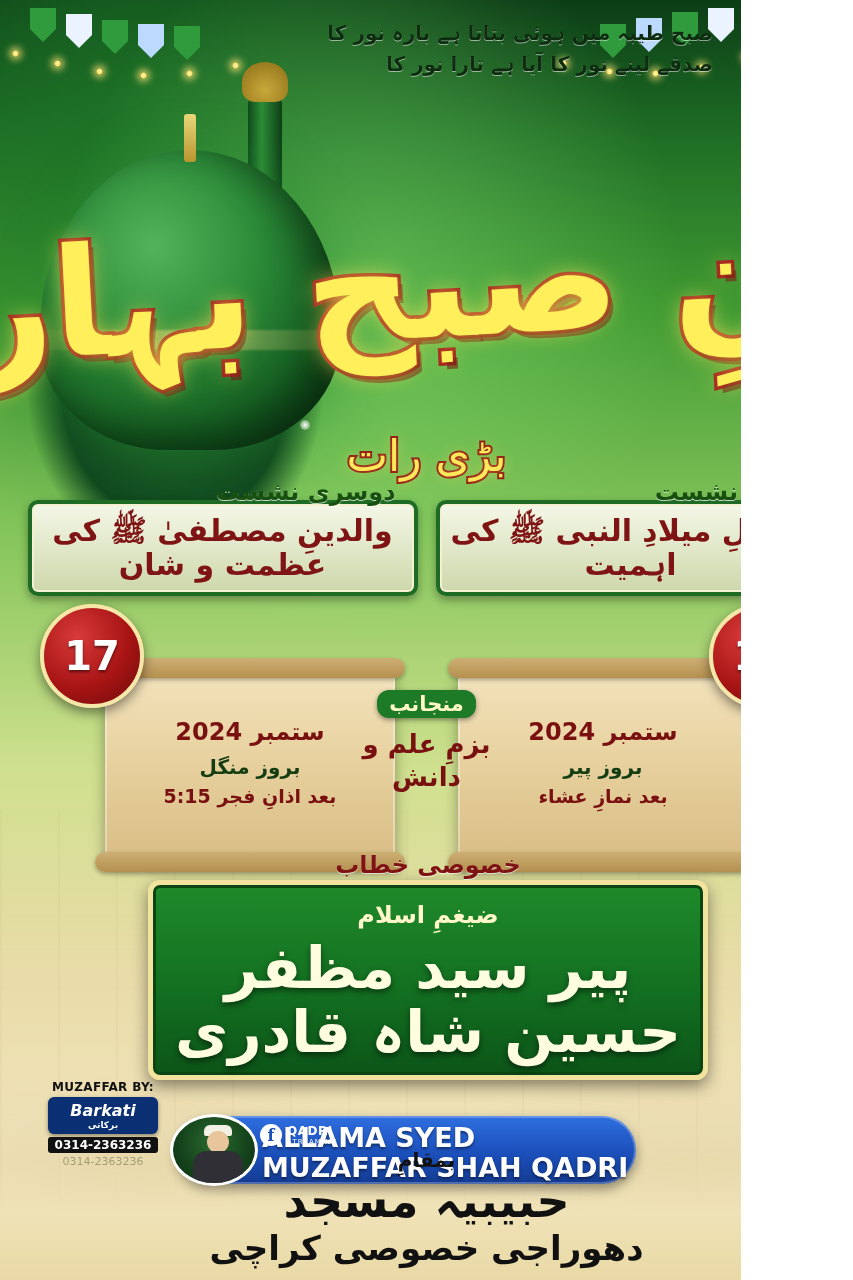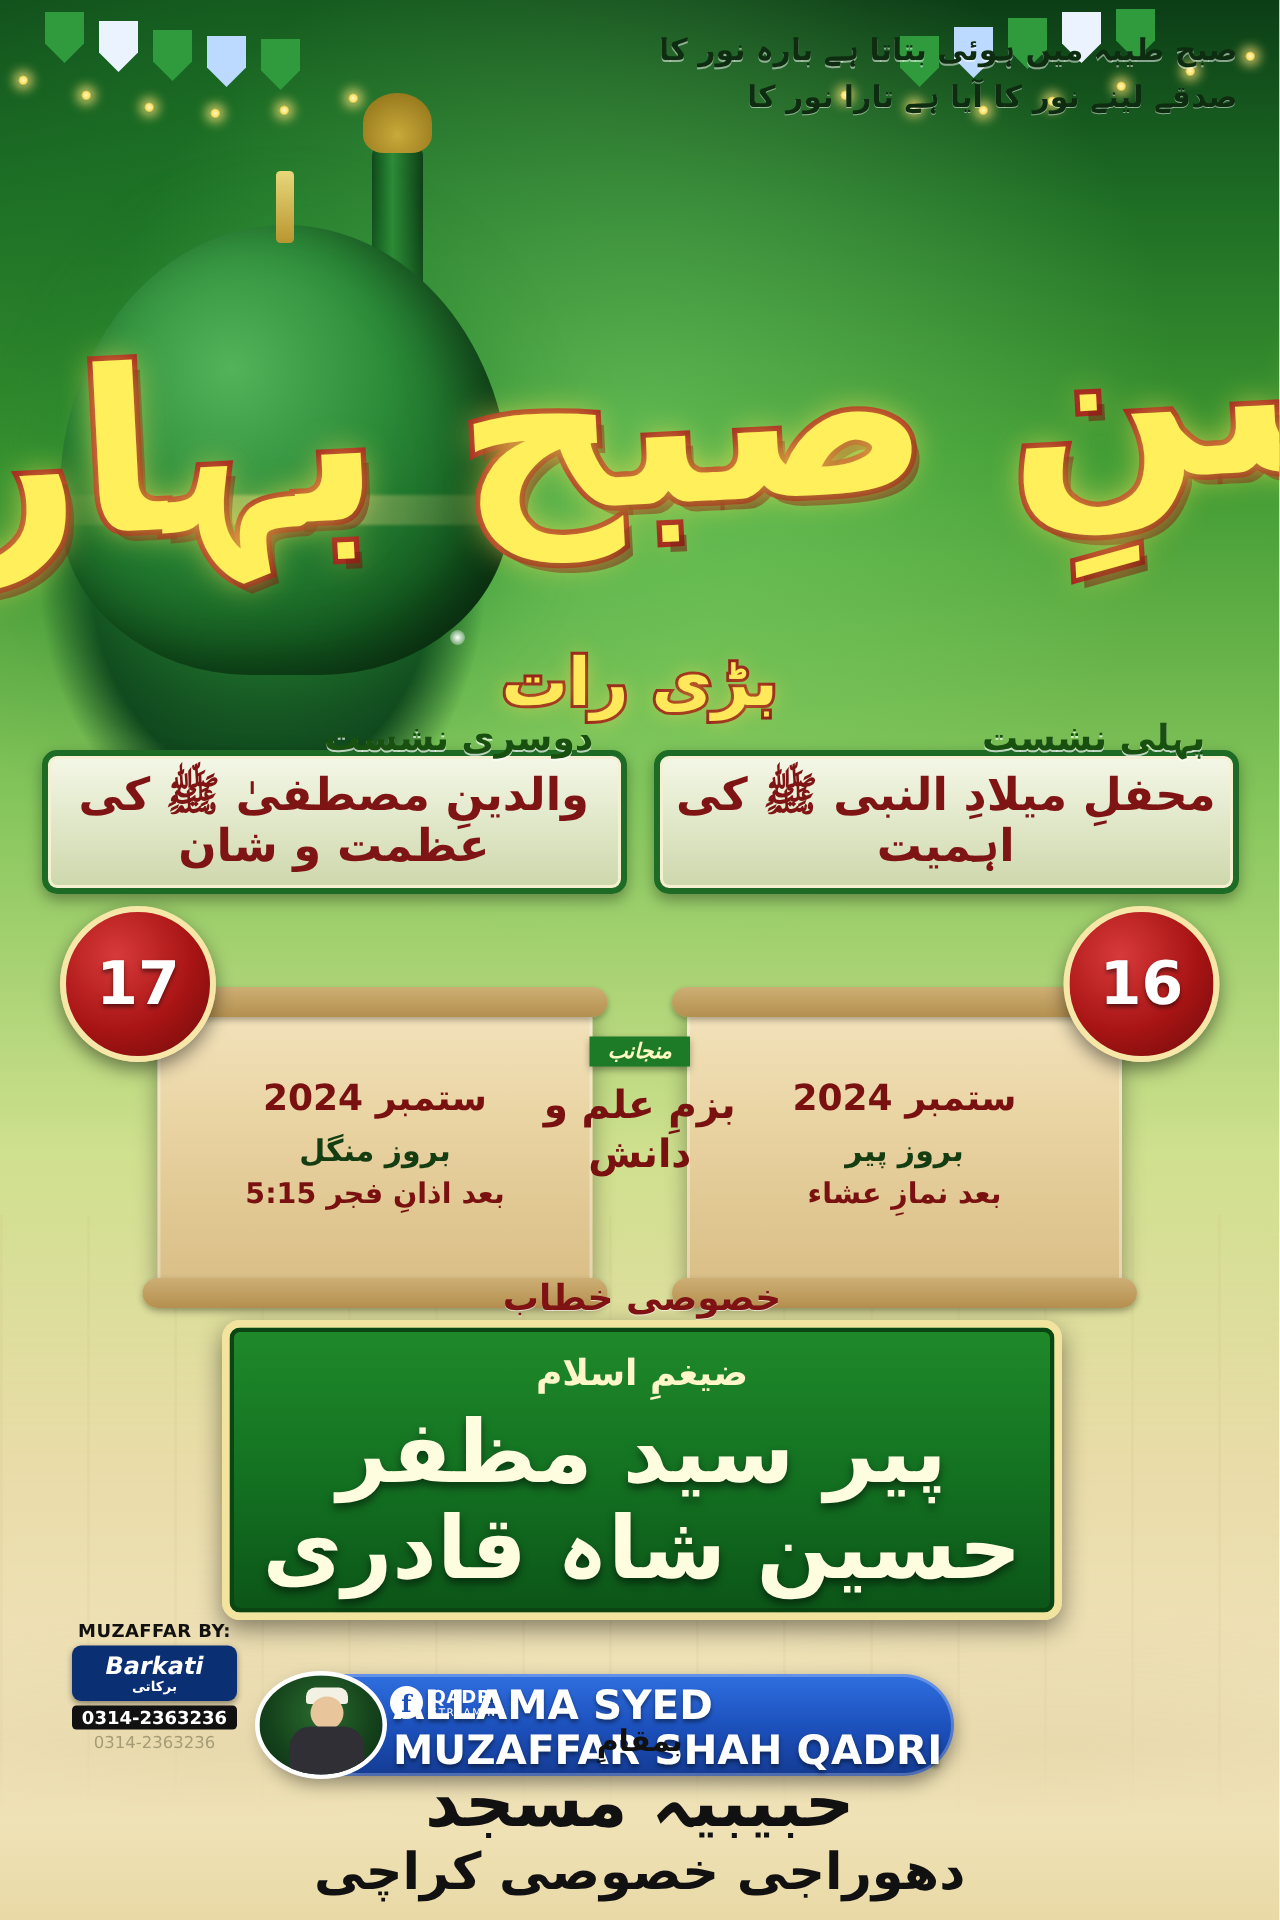--- a/index.html
+++ b/index.html
@@ -3,21 +3,21 @@
 <meta charset="utf-8">
 <style>
   * { box-sizing: border-box; margin: 0; padding: 0; }
   html, body {
     width: 853px; height: 1280px;
     font-family: "DejaVu Sans", sans-serif;
     overflow: hidden;
   }
   #poster {
     position: relative;
-    width: 853px; height: 1280px;
+    width: 741px; height: 1280px;
     background:
       radial-gradient(ellipse 60% 40% at 50% 22%, rgba(140,230,120,0.45), rgba(0,0,0,0) 70%),
       radial-gradient(ellipse 70% 50% at 20% 8%, rgba(30,120,40,0.65), rgba(0,0,0,0) 70%),
       linear-gradient(180deg,#0c3d16 0%, #1d6b24 10%, #3f9a32 24%, #86c65c 42%, #cfe08e 60%, #e9dca8 76%, #f0e3bb 88%, #efe2b6 100%);
       overflow: hidden;
   }
 
   
   .bg-mosque-left {
     position: absolute; left: -40px; top: 90px; width: 430px; height: 420px;
@@ -106,21 +106,21 @@
     -webkit-text-stroke: 7px #9e1b1b;
     paint-order: stroke fill;
     text-shadow:
       0 0 22px rgba(255,230,90,0.75),
       5px 7px 0 rgba(110,12,12,0.55);
     transform: rotate(-3deg);
     white-space:nowrap;
   }
   .title-sub {
     position:absolute; top:430px; left:0; width:853px; text-align:center;
-    direction:rtl; font-size:44px; font-weight:bold; color:#ffe95a;
+    direction:rtl; font-size:44px; font-weight:normal; color:#ffe95a;
     -webkit-text-stroke:4px #8e1616; paint-order: stroke fill;
     text-shadow:0 0 14px rgba(255,220,80,0.7);
   }
 
   
   .sessions {
     position:absolute; top:500px; left:0; width:853px;
     display:flex; flex-direction:row; justify-content:center; gap:18px;
   }
   .session {
@@ -179,23 +179,22 @@
   .scroll-line1{ font-size:24px; line-height:1.2; margin-top:26px; }
   .scroll-line2{ font-size:20px; margin-top:8px; color:#143d12; }
   .scroll-line3{ font-size:19px; margin-top:6px; color:#7a1111; }
 
   .center-tag{
     position:absolute; top:60px; left:50%; transform:translateX(-50%);
     width:150px; text-align:center; direction:rtl;
   }
   .center-tag .ribbon{
     display:inline-block; padding:2px 12px; background:#1d7a26; color:#fff9c4;
-    font-size:14px; font-weight:bold; border-radius:0;
+    font-size:21px; font-weight:bold; border-radius:12px;
     box-shadow:0 2px 5px rgba(0,0,0,0.4);
-    font-style:italic;
   }
   .center-tag .ct-line{
     margin-top:10px; font-size:26px; font-weight:bold; color:#7a1111; line-height:1.25;
   }
 
   
   .speaker {
     position:absolute; top:880px; left:148px; width:560px; height:200px;
     background:linear-gradient(180deg,#1f8a2a 0%,#137021 55%,#0c5518 100%);
     border:5px solid #f2e39f; border-radius:12px;

